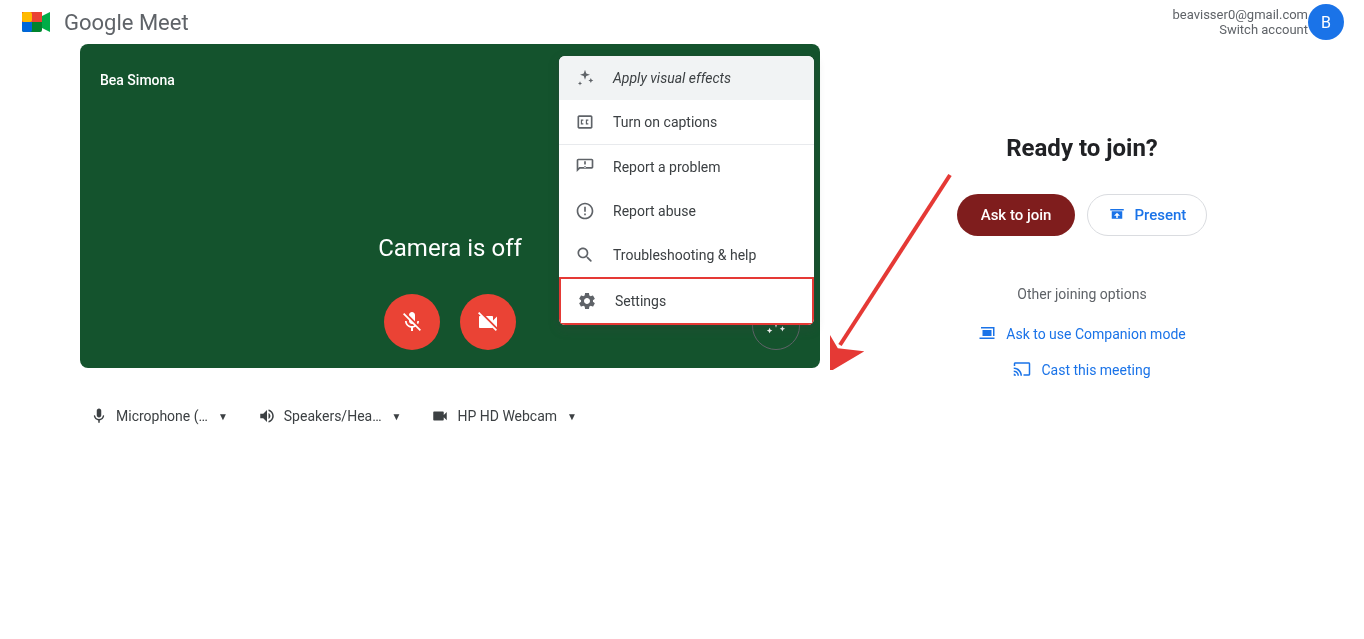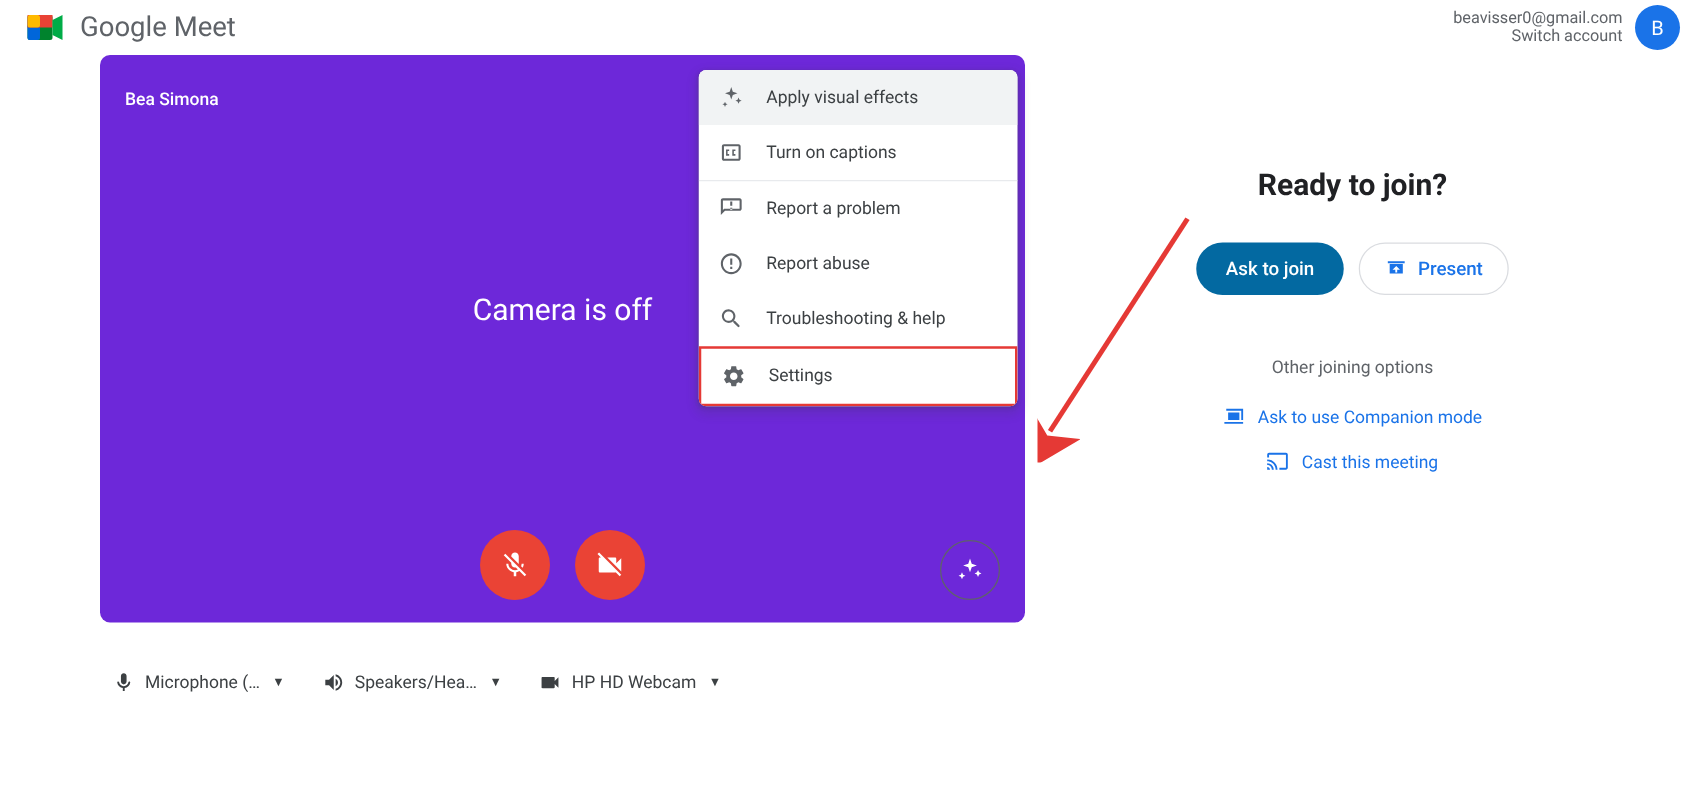--- a/index.html
+++ b/index.html
@@ -5,56 +5,56 @@
     * { margin: 0; padding: 0; box-sizing: border-box; font-family: 'Google Sans', Roboto, Arial, sans-serif; }
     body { background: #fff; width: 1364px; height: 639px; position: relative; }
 
     .header { display: flex; justify-content: space-between; align-items: center; padding: 4px 20px; }
     .logo-wrap { display: flex; align-items: center; gap: 8px; }
     .logo-icon { width: 36px; height: 36px; }
     .logo-text { font-size: 22px; color: #5f6368; }
     .logo-text .google { color: #5f6368; }
     .logo-text .meet { color: #5f6368; }
     
-    .account { display: flex; align-items: center; gap: 10px; margin-left: 25px; }
+    .account { display: flex; align-items: center; gap: 0; margin-left: 25px; }
     .account-text { text-align: right; font-size: 13px; color: #5f6368; }
     .account-email { display: block; }
     .account-switch { display: block; cursor: pointer; }
     .avatar { width: 36px; height: 36px; border-radius: 50%; background: #1a73e8; color: #fff; display: flex; align-items: center; justify-content: center; font-size: 16px; }
 
     .content { display: flex; padding: 0 80px; gap: 60px; align-items: flex-start; }
     
     .video-col { flex: 0 0 740px; }
-    .video-preview { position: relative; width: 740px; height: 454px; background: #6d28d9; border-radius: 8px; overflow: visible; }
+    .video-preview { position: relative; width: 740px; height: 324px; background: #14532d; border-radius: 8px; overflow: visible; }
     .participant-name { position: absolute; top: 28px; left: 20px; color: #fff; font-size: 14px; font-weight: 500; }
     .camera-off-text { color: #fff; font-size: 24px; text-align: center; padding-top: 190px; }
     
     .controls { position: absolute; bottom: 18px; left: 50%; transform: translateX(-50%); display: flex; gap: 20px; }
     .ctrl-btn { width: 56px; height: 56px; border-radius: 50%; background: #ea4335; display: flex; align-items: center; justify-content: center; cursor: pointer; border: none; }
     .ctrl-btn svg { fill: #fff; width: 24px; height: 24px; }
     
     .effects-btn { position: absolute; bottom: 18px; right: 20px; width: 48px; height: 48px; border-radius: 50%; background: transparent; border: 1px solid #5f6368; display: flex; align-items: center; justify-content: center; cursor: pointer; }
     .effects-btn svg { fill: #fff; width: 22px; height: 22px; }
 
     .menu { position: absolute; top: 12px; right: 6px; width: 255px; background: #fff; border-radius: 6px; box-shadow: 0 1px 3px rgba(60,64,67,0.3), 0 4px 8px 3px rgba(60,64,67,0.15); overflow: hidden; z-index: 10; }
     .menu-item { display: flex; align-items: center; gap: 18px; padding: 12px 16px; font-size: 14px; color: #3c4043; cursor: pointer; }
-    .menu-item.highlighted { background: #f1f3f4; }
+    .menu-item.highlighted { background: #f1f3f4; font-style: italic; }
     .menu-item svg { width: 20px; height: 20px; fill: #5f6368; flex-shrink: 0; }
     .menu-divider { height: 1px; background: #e8eaed; }
     .menu-item.boxed { border: 2.5px solid #e53935; }
 
     .device-row { display: flex; gap: 30px; margin-top: 33px; padding: 6px 10px; }
     .device { display: flex; align-items: center; gap: 8px; font-size: 14px; color: #3c4043; cursor: pointer; }
     .device svg { width: 18px; height: 18px; fill: #3c4043; }
     .device .caret { font-size: 10px; margin-left: 2px; }
     
     .join-col { flex: 1; display: flex; flex-direction: column; align-items: center; padding-top: 90px; }
     .ready-heading { font-size: 24px; color: #202124; margin-bottom: 32px; }
     .join-buttons { display: flex; gap: 12px; margin-bottom: 50px; }
-    .btn-ask { background: #0369a1; color: #fff; border: none; border-radius: 24px; padding: 12px 24px; font-size: 15px; font-weight: 500; cursor: pointer; }
+    .btn-ask { background: #7f1d1d; color: #fff; border: none; border-radius: 24px; padding: 12px 24px; font-size: 15px; font-weight: 500; cursor: pointer; }
     .btn-present { background: #fff; color: #1a73e8; border: 1px solid #dadce0; border-radius: 24px; padding: 3px 20px; font-size: 15px; font-weight: 500; cursor: pointer; display: flex; align-items: center; gap: 8px; }
     .btn-present svg { width: 18px; height: 18px; fill: #1a73e8; }
     
     .other-options { font-size: 14px; color: #5f6368; margin-bottom: 22px; }
     .option-link { display: flex; align-items: flex-end; gap: 10px; color: #1a73e8; font-size: 14px; margin-bottom: 18px; cursor: pointer; }
     .option-link svg { width: 18px; height: 18px; fill: #1a73e8; }
     
     .arrow-annotation { position: absolute; left: 830px; top: 170px; pointer-events: none; z-index: 5; }
   </style>
 </head>

